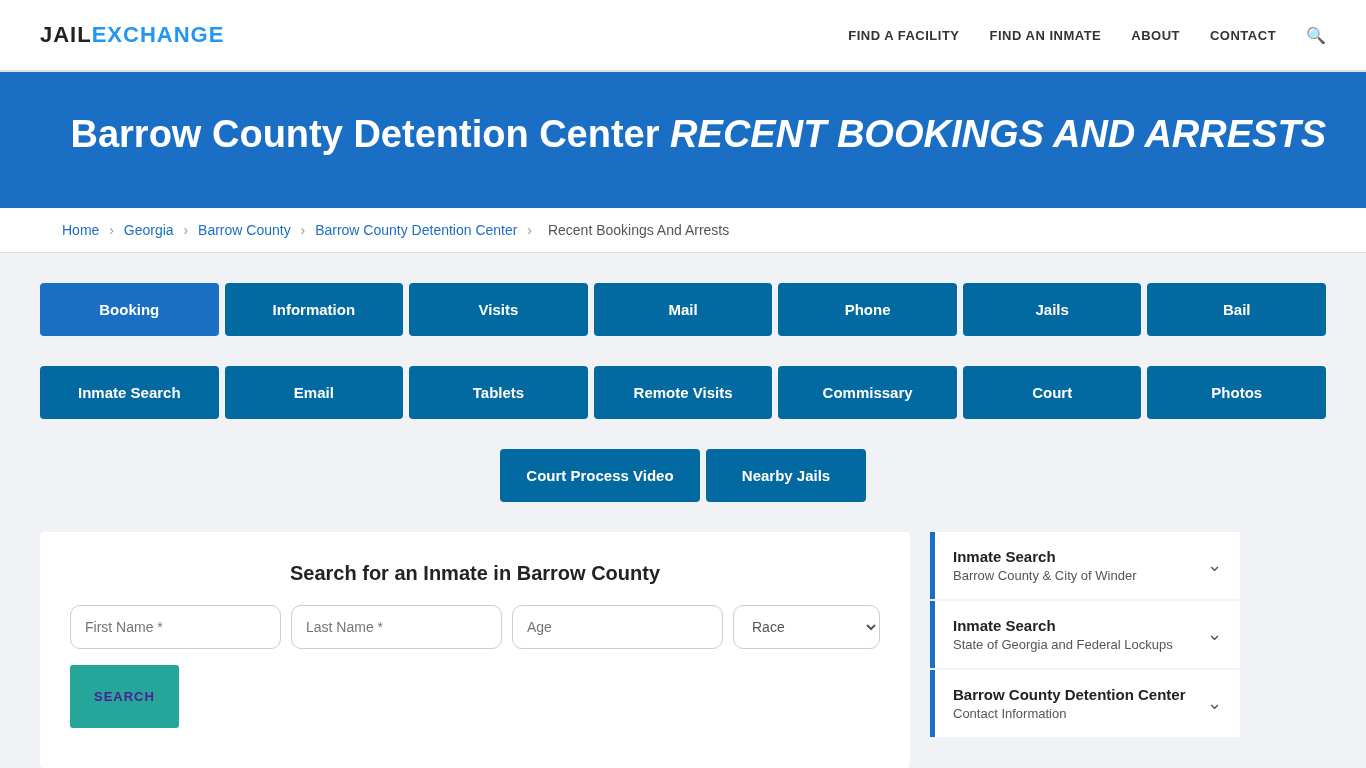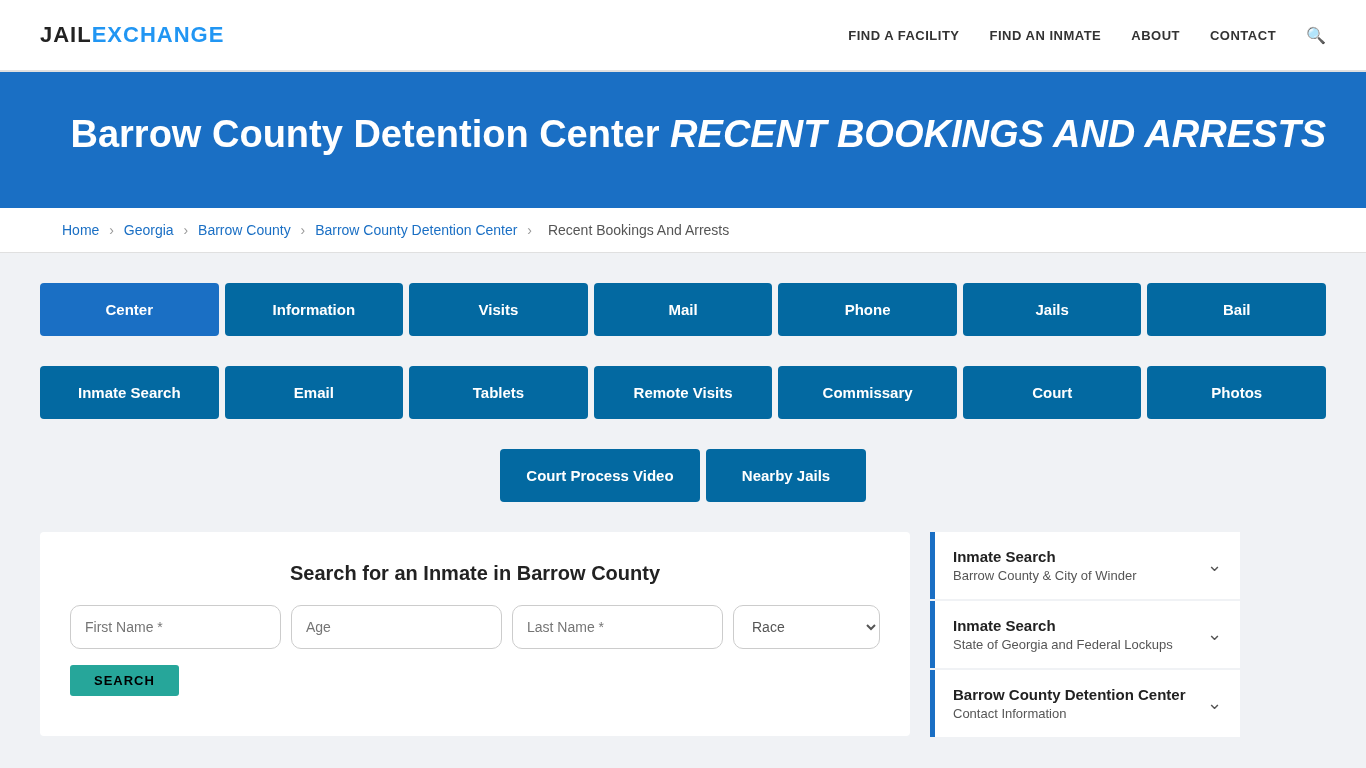--- a/index.html
+++ b/index.html
@@ -119,23 +119,23 @@
       border-radius: 10px;
       padding: 12px 14px;
       font-size: 14px;
       color: #999;
       flex: 1 1 140px;
       outline: none;
     }
     .search-inputs select { color: #555; background: #fff; }
     .btn-search {
       background: #26a69a;
-      color: #000000;
+      color: #4c1d95;
       border: none;
-      padding: 8px 24px;
+      padding: 24px 24px;
       font-size: 13px;
       font-weight: 700;
       letter-spacing: 1px;
       border-radius: 3px;
       cursor: pointer;
     }
 
     
     .sidebar-panel {
       flex: 0 0 310px;
@@ -195,21 +195,21 @@
   <a href="#">Barrow County</a>
   <span>›</span>
   <a href="#">Barrow County Detention Center</a>
   <span>›</span>
   <span class="current">Recent Bookings And Arrests</span>
 </div>
 
 <div class="main-wrapper">
 
   <div class="btn-grid">
-    <button class="btn btn-blue">Center</button>
+    <button class="btn btn-blue">Booking</button>
     <button class="btn btn-teal">Information</button>
     <button class="btn btn-teal">Visits</button>
     <button class="btn btn-teal">Mail</button>
     <button class="btn btn-teal">Phone</button>
     <button class="btn btn-teal">Jails</button>
     <button class="btn btn-teal">Bail</button>
   </div>
   <div class="btn-grid">
     <button class="btn btn-teal">Inmate Search</button>
     <button class="btn btn-teal">Email</button>
@@ -223,22 +223,22 @@
     <button class="btn btn-teal" style="flex:0 1 200px;">Court Process Video</button>
     <button class="btn btn-teal" style="flex:0 1 160px;">Nearby Jails</button>
   </div>
 
   <div class="content-area">
 
     <div class="search-panel">
       <h2>Search for an Inmate in Barrow County</h2>
       <div class="search-inputs">
         <input type="text" placeholder="First Name *" style="">
+        <input type="text" placeholder="Last Name *" style="">
         <input type="text" placeholder="Age" style="">
-        <input type="text" placeholder="Last Name *" style="">
         <select>
           <option>Race</option>
           <option>White</option>
           <option>Black</option>
           <option>Hispanic</option>
           <option>Asian</option>
           <option>Other</option>
         </select>
       </div>
       <button class="btn-search">SEARCH</button>

